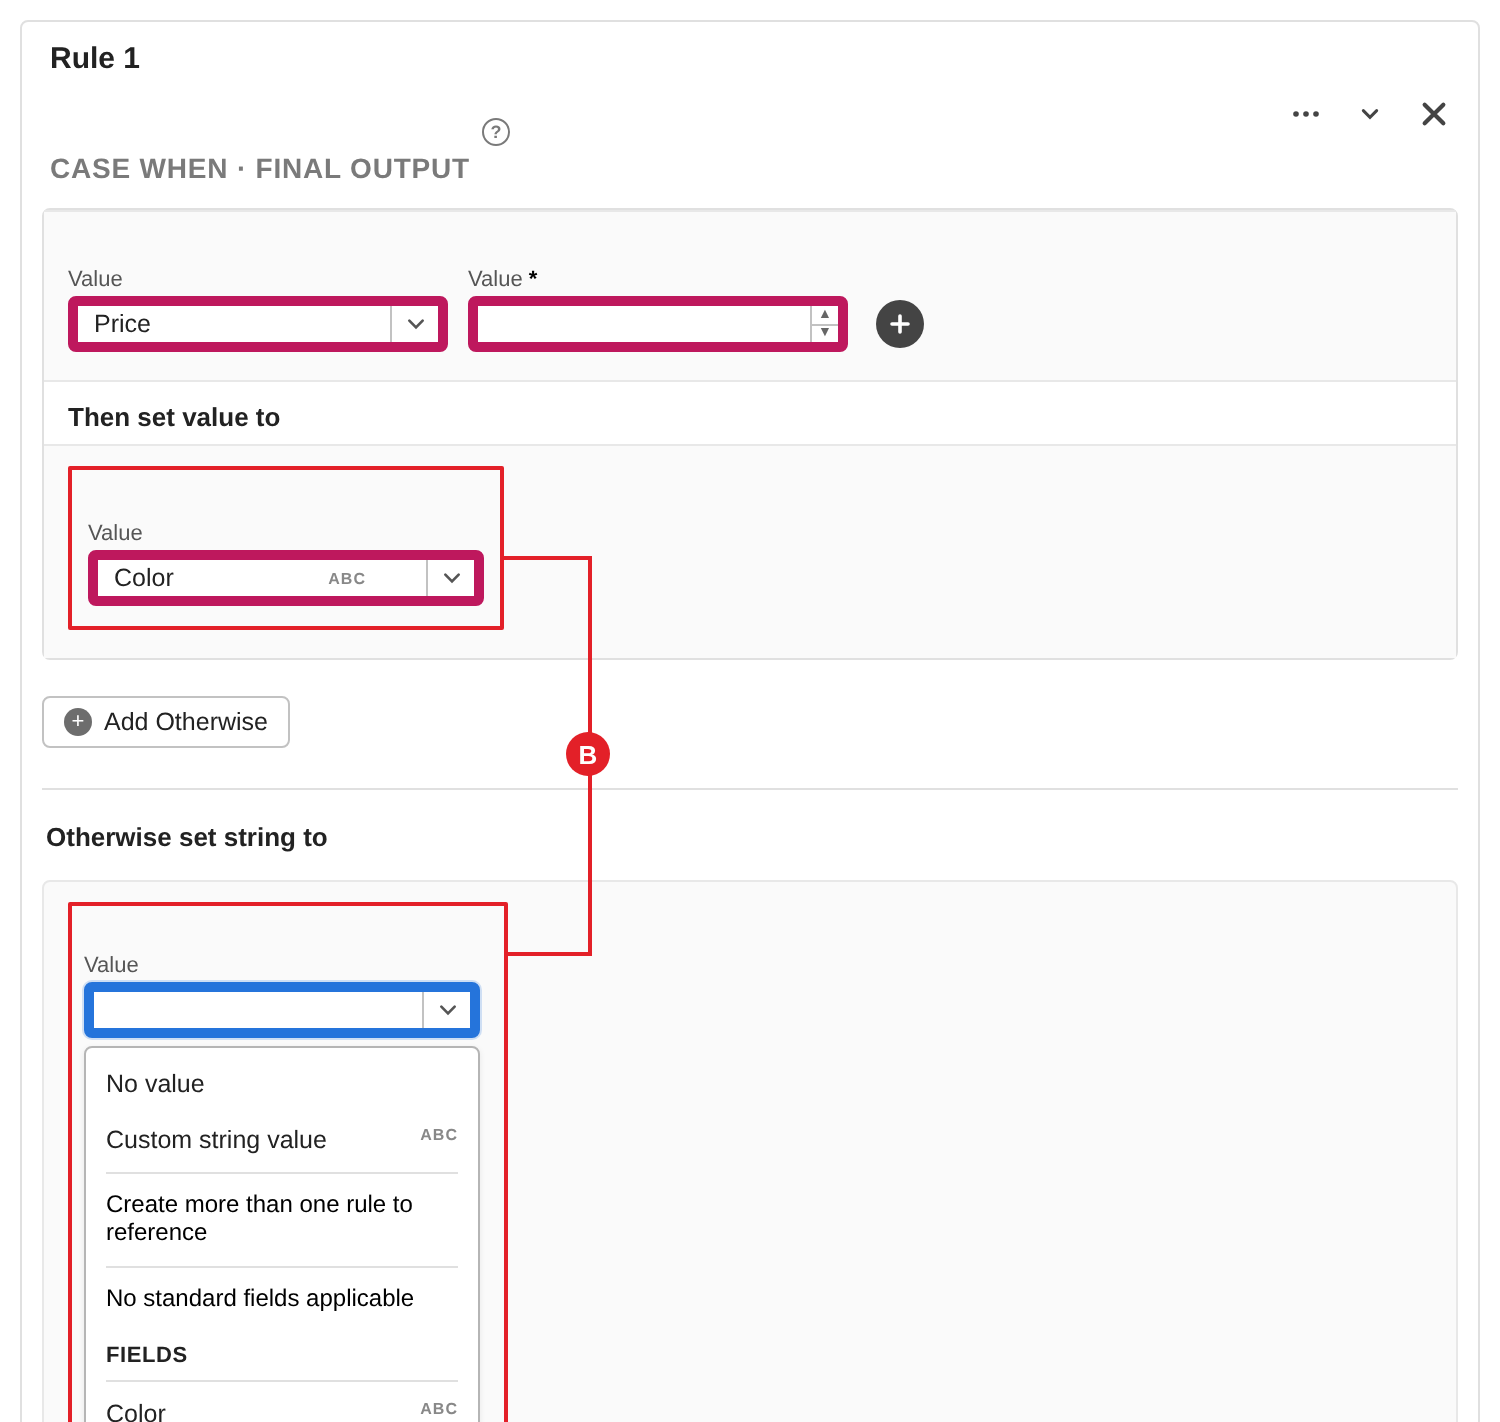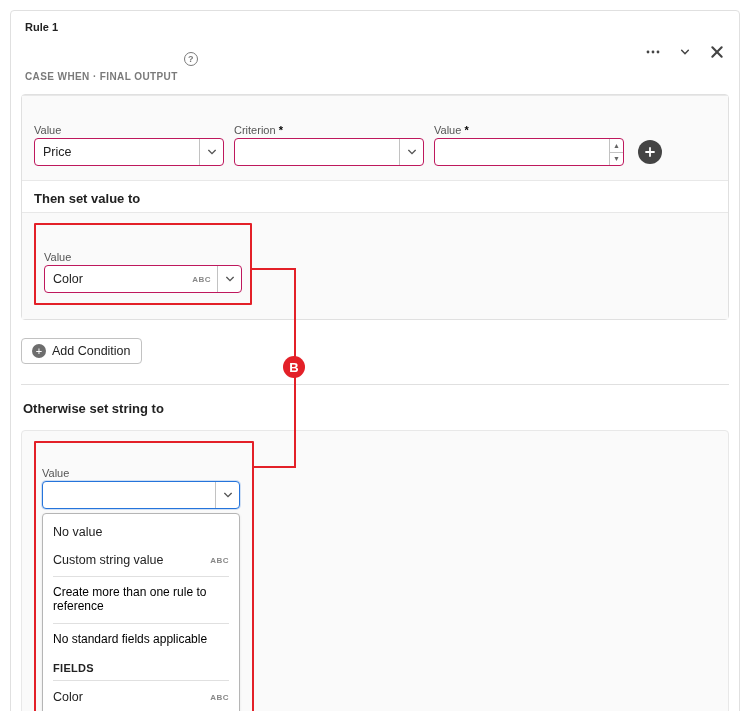--- a/index.html
+++ b/index.html
@@ -1,57 +1,57 @@
 <!DOCTYPE html>
 <html><head>
 <meta charset="utf-8">
 <style>
   * { box-sizing: border-box; font-family: -apple-system, BlinkMacSystemFont, 'Segoe UI', Arial, sans-serif; }
   body { margin: 0; padding: 10px; background: #fff; width: 750px; }
   .panel { border: 1px solid #e0e0e0; border-radius: 4px; background: #fff; }
   .header { display: flex; align-items: center; justify-content: space-between; padding: 10px 14px 6px 14px; }
   .header-left {}
-  .title { font-size: 11px; font-weight: 700; color: #222; }
+  .title { font-size: 15px; font-weight: 700; color: #222; }
   .subtitle-row { display: flex; align-items: center; gap: 6px; margin-top: 2px; }
-  .subtitle { font-size: 10px; font-weight: 700; letter-spacing: 0.4px; color: #7a7a7a; margin-top: 36px; }
+  .subtitle { font-size: 14px; font-weight: 700; letter-spacing: 0.4px; color: #7a7a7a; margin-top: 36px; }
   .help-circ { width: 14px; height: 14px; border: 1.3px solid #7a7a7a; border-radius: 50%; font-size: 9px; color: #7a7a7a; display: flex; align-items: center; justify-content: center; font-weight: 700; }
   .header-icons { display: flex; align-items: center; gap: 16px; }
   .iconbtn { width: 16px; height: 16px; display: flex; align-items: center; justify-content: center; color: #444; cursor: pointer; }
   .content { padding: 6px 10px 14px 10px; display: flex; flex-direction: column; gap: 10px; position: relative; }
   .rule-block { border: 1px solid #e0e0e0; border-radius: 4px; }
   .block-title { font-size: 13px; font-weight: 700; padding: 10px 12px 6px 12px; color: #222; }
   .block-body { background: #fafafa; border-top: 1px solid #e8e8e8; border-bottom: 1px solid #e8e8e8; border-radius: 0; padding: 10px 12px 14px 12px; }
   .block-body.last { border-bottom: none; }
   .fields-row { display: flex; align-items: flex-end; gap: 10px; }
   .field { display: flex; flex-direction: column; gap: 2px; margin-top: 18px; }
   .col-val { width: 190px; }
   .col-crit { width: 190px; }
   .col-val2 { width: 190px; }
   .label { font-size: 11px; color: #555; }
   .req::after { content: " *"; color: #000; font-weight: 700; }
-  .select { display: flex; border: 1px solid #be185d; border-radius: 4px; background: #fff; height: 28px; }
+  .select { display: flex; border: 5px solid #be185d; border-radius: 4px; background: #fff; height: 28px; gap: 24px; }
   .select-txt { flex: 1; padding: 0 8px; font-size: 12.5px; color: #222; display: flex; align-items: center; }
   .select-empty .select-txt { color: #888; }
   .select-suffix { font-size: 8px; letter-spacing: 0.5px; font-weight: 700; color: #888; display: flex; align-items: center; padding-right: 6px; }
   .select-caret { width: 24px; border-left: 1px solid #c2c2c2; display: flex; align-items: center; justify-content: center; }
   .caret-svg { width: 10px; height: 10px; }
   .stepper { width: 14px; border-left: 1px solid #c2c2c2; display: flex; flex-direction: column; }
   .stepper div { flex:1; display:flex; align-items:center; justify-content:center; font-size:7px; color:#666; }
   .stepper div:first-child { border-bottom: 1px solid #c2c2c2; }
   .addcirc { width: 24px; height: 24px; border-radius: 50%; background: #444; color: #fff; display: flex; align-items: center; justify-content: center; font-size: 14px; margin-bottom: 2px; margin-left: 4px; cursor:pointer; }
   .hl-box { border: 2px solid #e32028; padding: 8px 8px 10px 8px; display: inline-block; border-radius: 1px; }
   .add-cond-row { padding: 8px 0 4px 0; }
   .add-cond-btn { display: inline-flex; align-items: center; gap: 6px; border: 1px solid #c2c2c2; background: #fff; border-radius: 4px; padding: 5px 10px; font-size: 12.5px; color: #222; cursor:pointer; }
   .add-cond-btn .plus { width: 14px; height: 14px; border-radius: 50%; background: #6d6d6d; color: #fff; font-size: 11px; display: flex; align-items:center; justify-content:center; line-height:1; }
   .divider { height: 1px; background: #e0e0e0; margin: 6px 0 4px 0; }
   .otherwise-title { font-size: 13px; font-weight: 700; color: #222; padding: 2px 2px 4px 2px; }
   .otherwise-body { background: #fafafa; border: 1px solid #e8e8e8; border-radius: 4px; padding: 10px 12px 14px 12px; }
   .hl-box-2 { border: 2px solid #e32028; padding: 6px 6px 8px 6px; display: inline-block; border-radius: 1px; position: relative; width: 220px; }
   .dd-open { border: 1px solid #b5b5b5; border-radius: 4px; background: #fff; margin-top: 4px; box-shadow: 0 1px 3px rgba(0,0,0,0.08); width: 198px; padding: 4px 0; }
-  .dd-item { display:flex; align-items:center; justify-content:space-between; padding: 7px 10px; font-size: 12.5px; color: #222; cursor:pointer; }
+  .dd-item { display:flex; justify-content:space-between; padding: 7px 10px; font-size: 12.5px; color: #222; cursor:pointer; }
   .dd-item .abc { font-size: 8px; font-weight:700; letter-spacing:0.5px; color:#888; }
   .dd-sect { font-size: 11px; font-weight:700; letter-spacing:0.3px; color:#222; padding: 8px 10px 4px 10px; }
   .dd-line { height:1px; background:#e0e0e0; margin: 2px 10px; }
   .dd-muted { font-size: 12px; color:#000000; padding: 6px 10px 8px 10px; }
   .select-focus { border-color: #2574db; box-shadow: 0 0 0 1px #2574db33; }
   .conn-line-v { position:absolute; background:#e32028; width:2px; }
   .conn-line-h { position:absolute; background:#e32028; height:2px; }
   .badge { position:absolute; width:22px; height:22px; border-radius:50%; background:#e32028; color:#fff; font-weight:700; font-size:13px; display:flex; align-items:center; justify-content:center; z-index:5; }
 </style>
 </head>
@@ -89,31 +89,20 @@
 
   <div class="content">
 
     <div class="rule-block">
       <div class="block-body">
         <div class="fields-row">
           <div class="field col-val">
             <div class="label">Value</div>
             <div class="select">
               <div class="select-txt">Price</div>
-              <div class="select-caret">
-                <svg class="caret-svg" viewBox="0 0 12 12">
-                    <path d="M2 4l4 4 4-4" stroke="#555" stroke-width="1.6" fill="none" stroke-linecap="round"></path>
-                  </svg>
-              </div>
-            </div>
-          </div>
-          <div class="field col-crit">
-            <div class="label req">Criterion</div>
-            <div class="select select-empty">
-              <div class="select-txt"></div>
               <div class="select-caret">
                 <svg class="caret-svg" viewBox="0 0 12 12">
                     <path d="M2 4l4 4 4-4" stroke="#555" stroke-width="1.6" fill="none" stroke-linecap="round"></path>
                   </svg>
               </div>
             </div>
           </div>
           <div class="field col-val2">
             <div class="label req">Value</div>
             <div class="select select-empty">
@@ -147,21 +136,21 @@
               </div>
             </div>
           </div>
         </div>
       </div>
     </div>
 
     <div class="add-cond-row">
       <button class="add-cond-btn">
         <span class="plus">+</span>
-        <span>Add Condition</span>
+        <span>Add Otherwise</span>
       </button>
     </div>
 
     <div class="divider"></div>
 
     <div class="otherwise-title">Otherwise set string to</div>
     <div class="otherwise-body">
       <div class="hl-box-2" id="hl-other">
         <div class="field" style="width: 198px;">
           <div class="label">Value</div>

